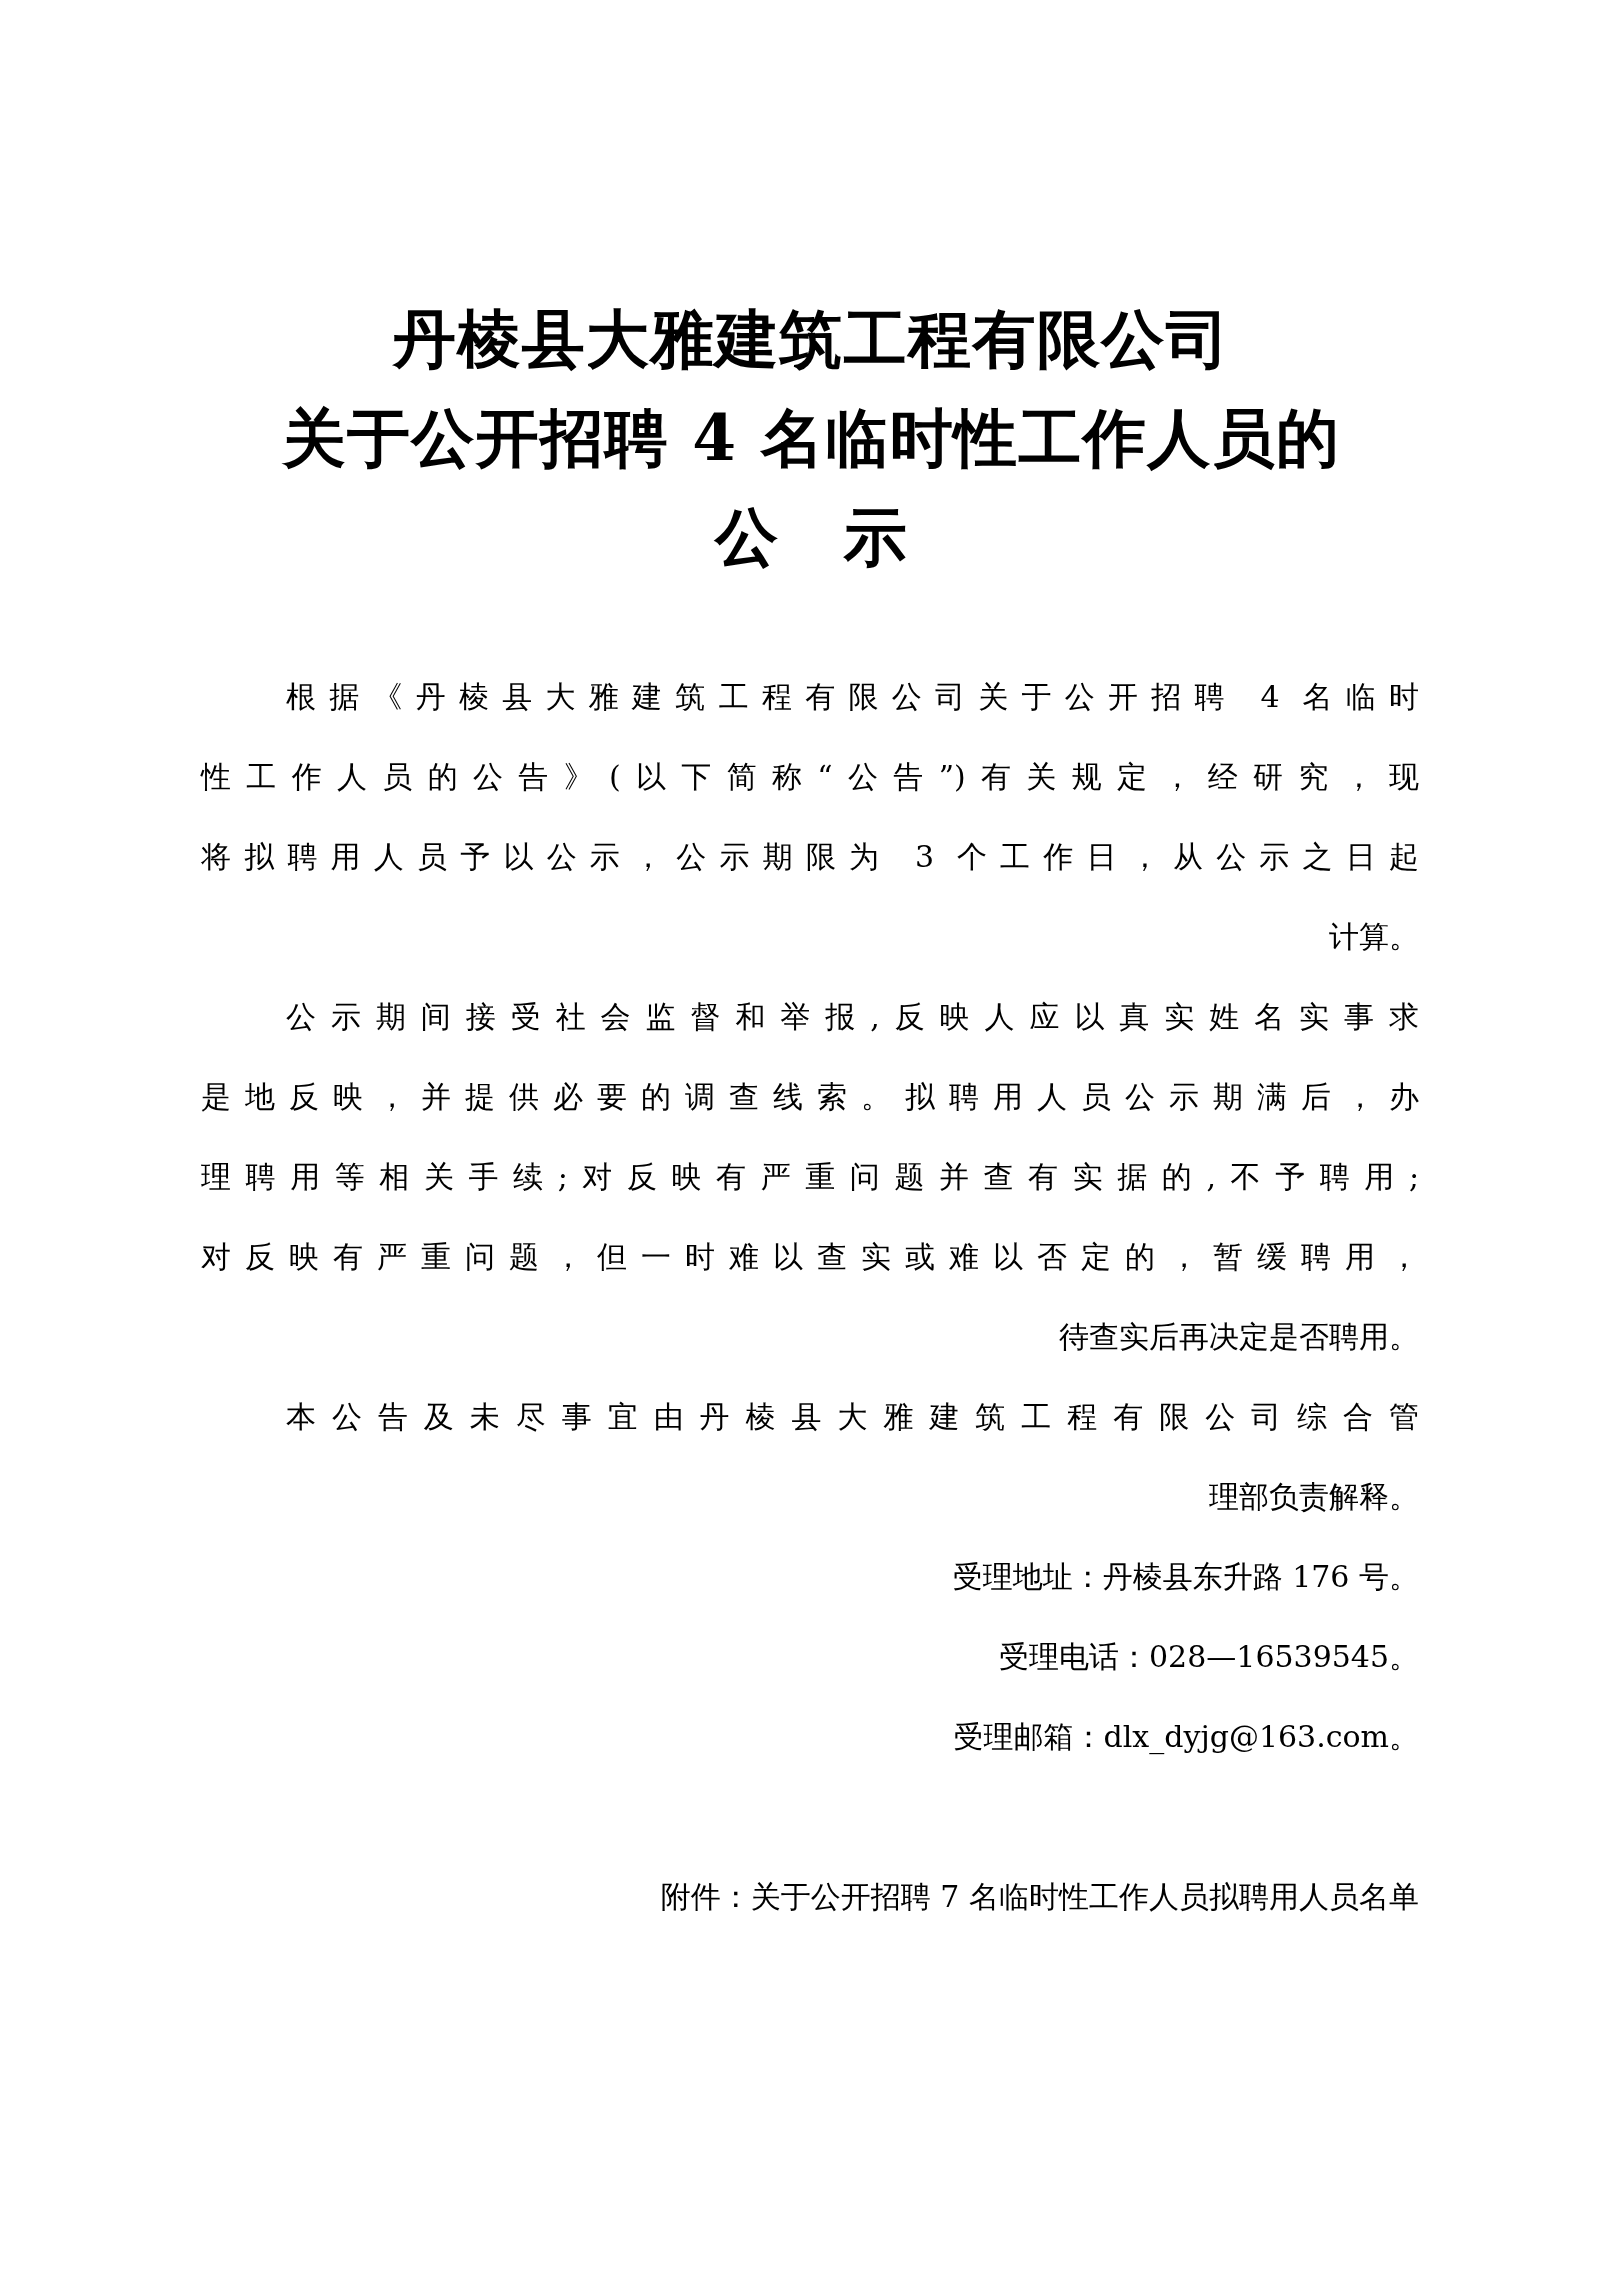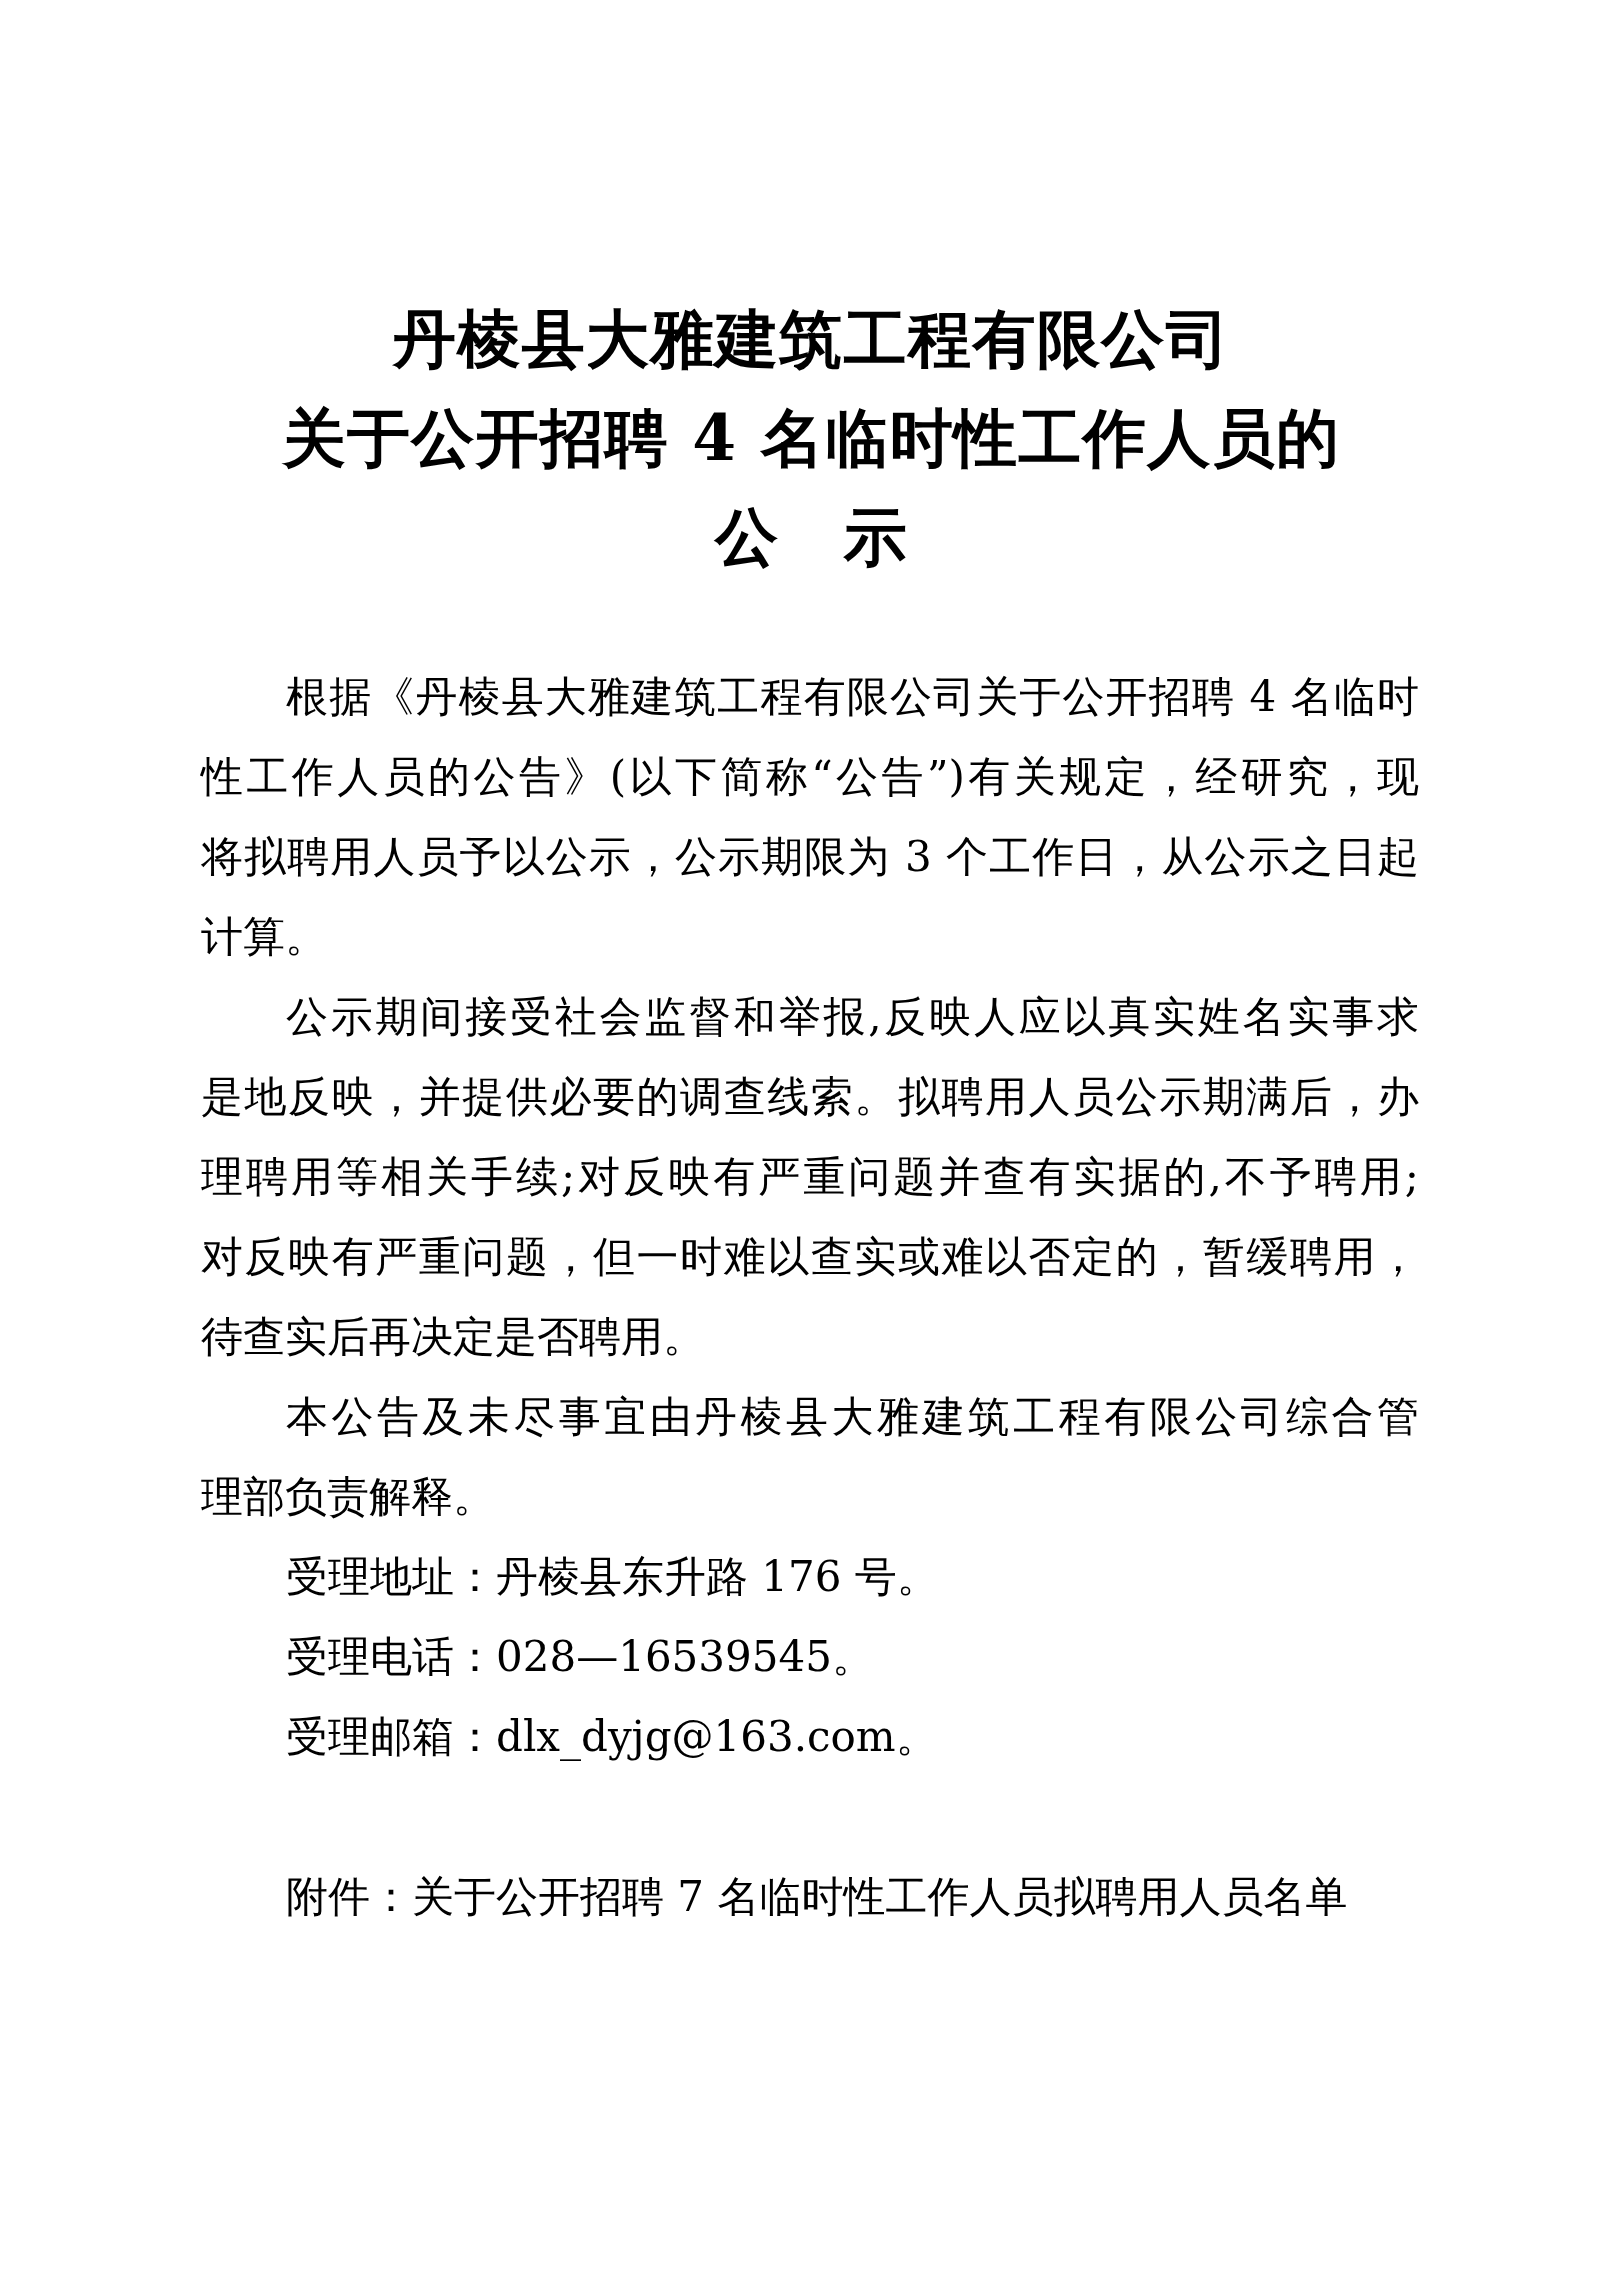--- a/index.html
+++ b/index.html
@@ -32,26 +32,26 @@
     font-weight: 700;
     letter-spacing: 1.4px;
     white-space: nowrap;
   }
   
   .body-block {
     position: absolute;
     left: 201px;
     top: 657px;
     width: 1218px;
-    font-size: 42px;
+    font-size: 30px;
   }
   .line {
     height: 80px;
     line-height: 80px;
-    text-align: left;
+    text-align: right;
   }
   .line.fill {
     text-align: justify;
     text-align-last: justify;
     text-justify: inter-character;
   }
   .line.indent {
     text-indent: 85px;
   }
   .line.blank {

